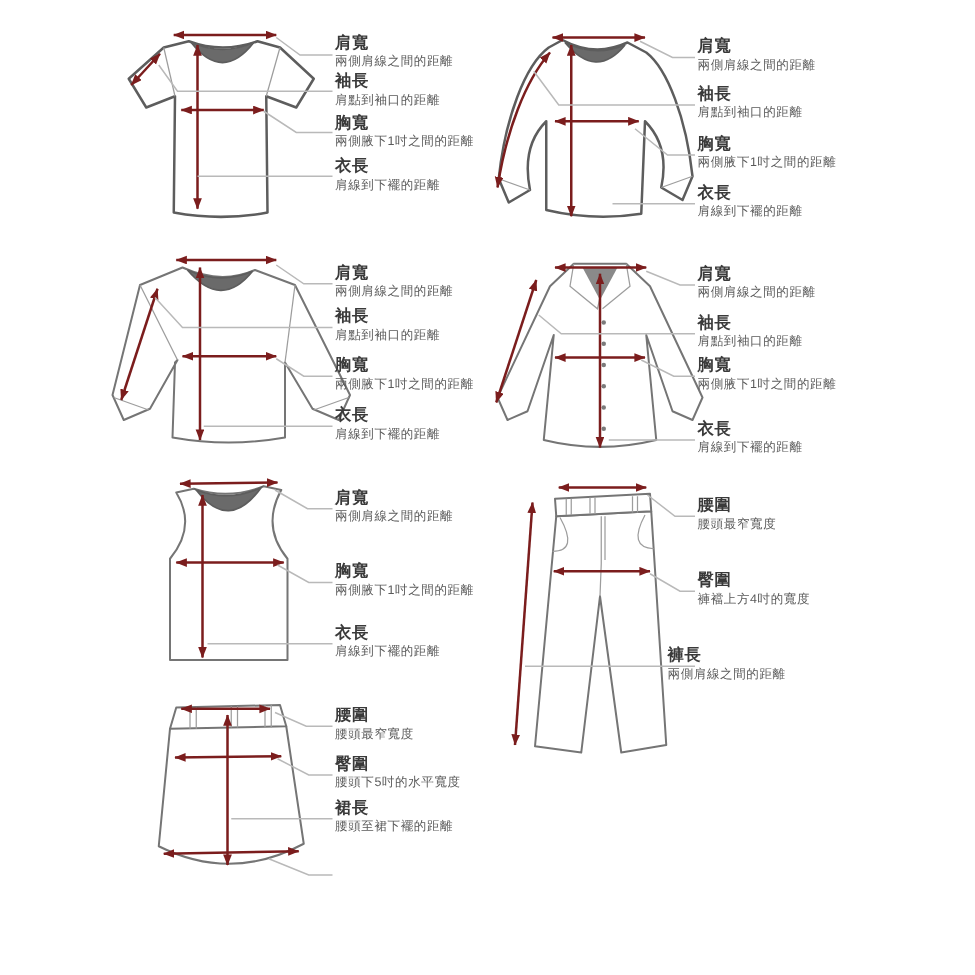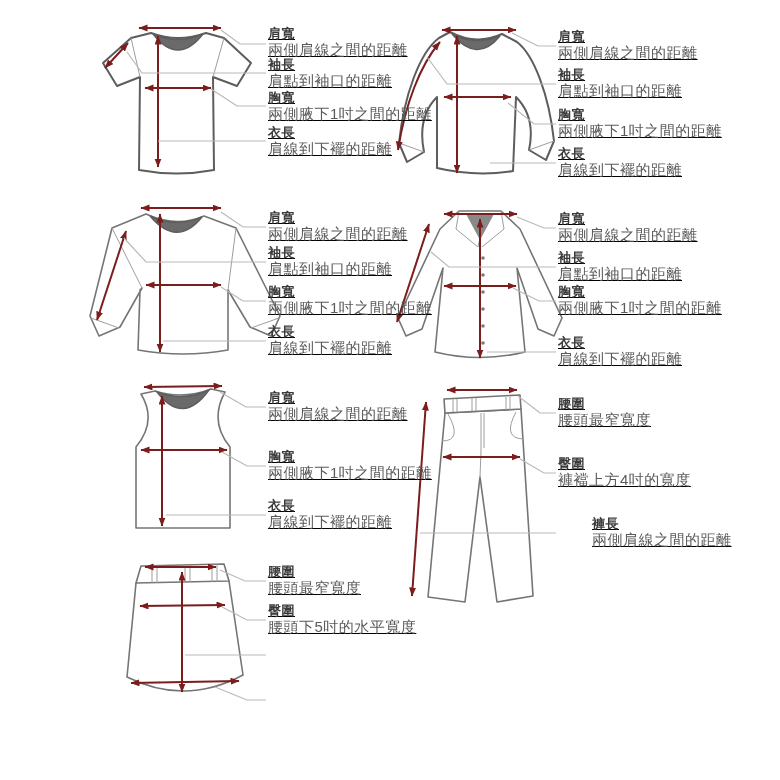--- a/index.html
+++ b/index.html
@@ -4,23 +4,23 @@
 <style>
   html,body{margin:0;padding:0;background:#ffffff;}
   .canvas{
     position:relative;
     width:780px;height:780px;
     background:#ffffff;
     font-family:"Liberation Sans",sans-serif;
     overflow:hidden;
   }
   svg.diagram{position:absolute;left:0;top:0;}
-  .label-item{position:absolute;white-space:nowrap;text-decoration:underline;}
+  .label-item{position:absolute;white-space:nowrap;}
   .term{font-size:13px;font-weight:bold;color:#3a3a3a;line-height:17px;letter-spacing:.5px;}
-  .desc{font-size:15px;color:#5a5a5a;line-height:15px;letter-spacing:.5px;}
+  .desc{font-size:10px;color:#5a5a5a;line-height:15px;letter-spacing:.5px;}
   
   .g1{stroke:#5d5d5d;stroke-width:2;fill:#ffffff;stroke-linejoin:round;stroke-linecap:round;}
   .g2{stroke:#757575;stroke-width:1.6;fill:#ffffff;stroke-linejoin:round;stroke-linecap:round;}
   .collar{fill:#6a6a6a;stroke:#5d5d5d;stroke-width:1.4;}
   .collar2{fill:#8a8a8a;stroke:none;}
   .seam{stroke:#9d9d9d;stroke-width:1;fill:none;}
   .arrow{stroke:#7b1d1d;stroke-width:2;fill:none;marker-start:url(#ah);marker-end:url(#ah);}
   .leader{stroke:#b9b9b9;stroke-width:1.2;fill:none;}
   .btn{fill:#7a7a7a;stroke:none;}
 </style>
@@ -238,27 +238,31 @@
   </div>
 
   <div class="label-item" style="left:558px;top:395px;">
     <div class="term">腰圍</div>
     <div class="desc">腰頭最窄寬度</div>
   </div>
   <div class="label-item" style="left:558px;top:455px;">
     <div class="term">臀圍</div>
     <div class="desc">褲襠上方4吋的寬度</div>
   </div>
-  <div class="label-item" style="left:592px;top:515px;">
+  <div class="label-item" style="left:534px;top:515px;">
     <div class="term">褲長</div>
     <div class="desc">兩側肩線之間的距離</div>
   </div>
 
   <div class="label-item" style="left:268px;top:563px;">
     <div class="term">腰圍</div>
     <div class="desc">腰頭最窄寬度</div>
   </div>
   <div class="label-item" style="left:268px;top:602px;">
     <div class="term">臀圍</div>
     <div class="desc">腰頭下5吋的水平寬度</div>
   </div>
+  <div class="label-item" style="left:268px;top:637px;">
+    <div class="term">裙長</div>
+    <div class="desc">腰頭至裙下襬的距離</div>
+  </div>
 
 </div>
 
 </body></html>

